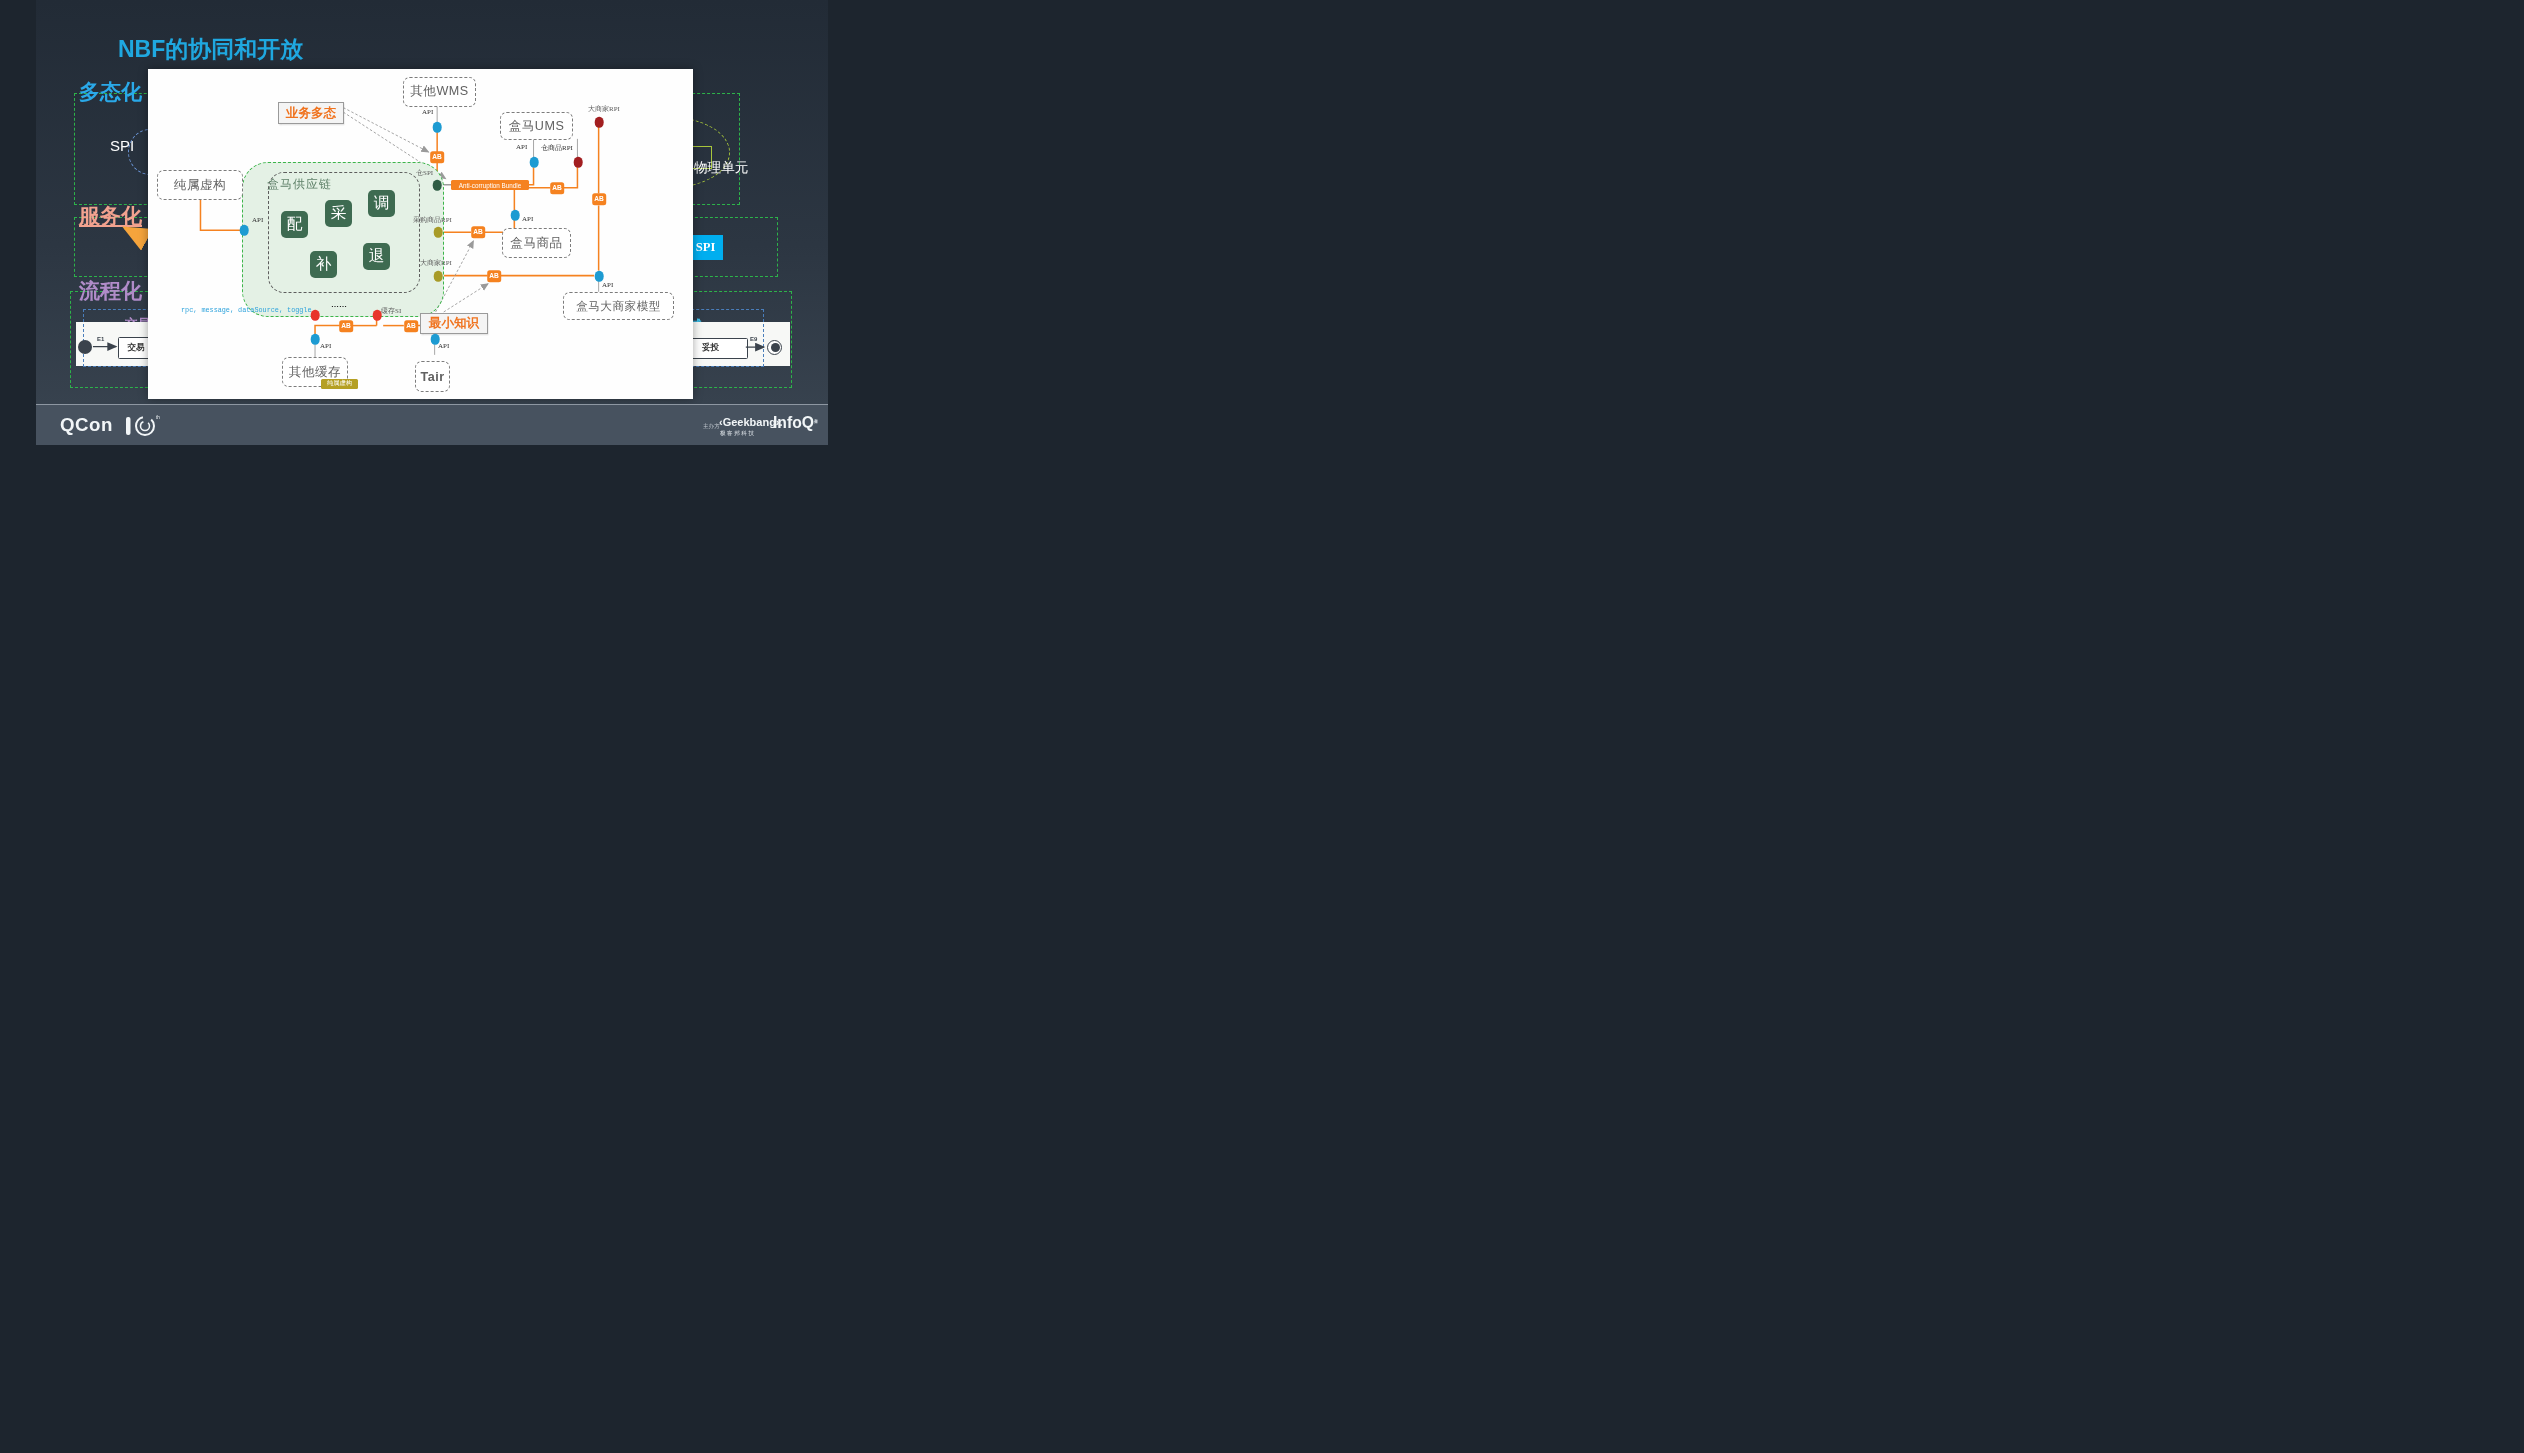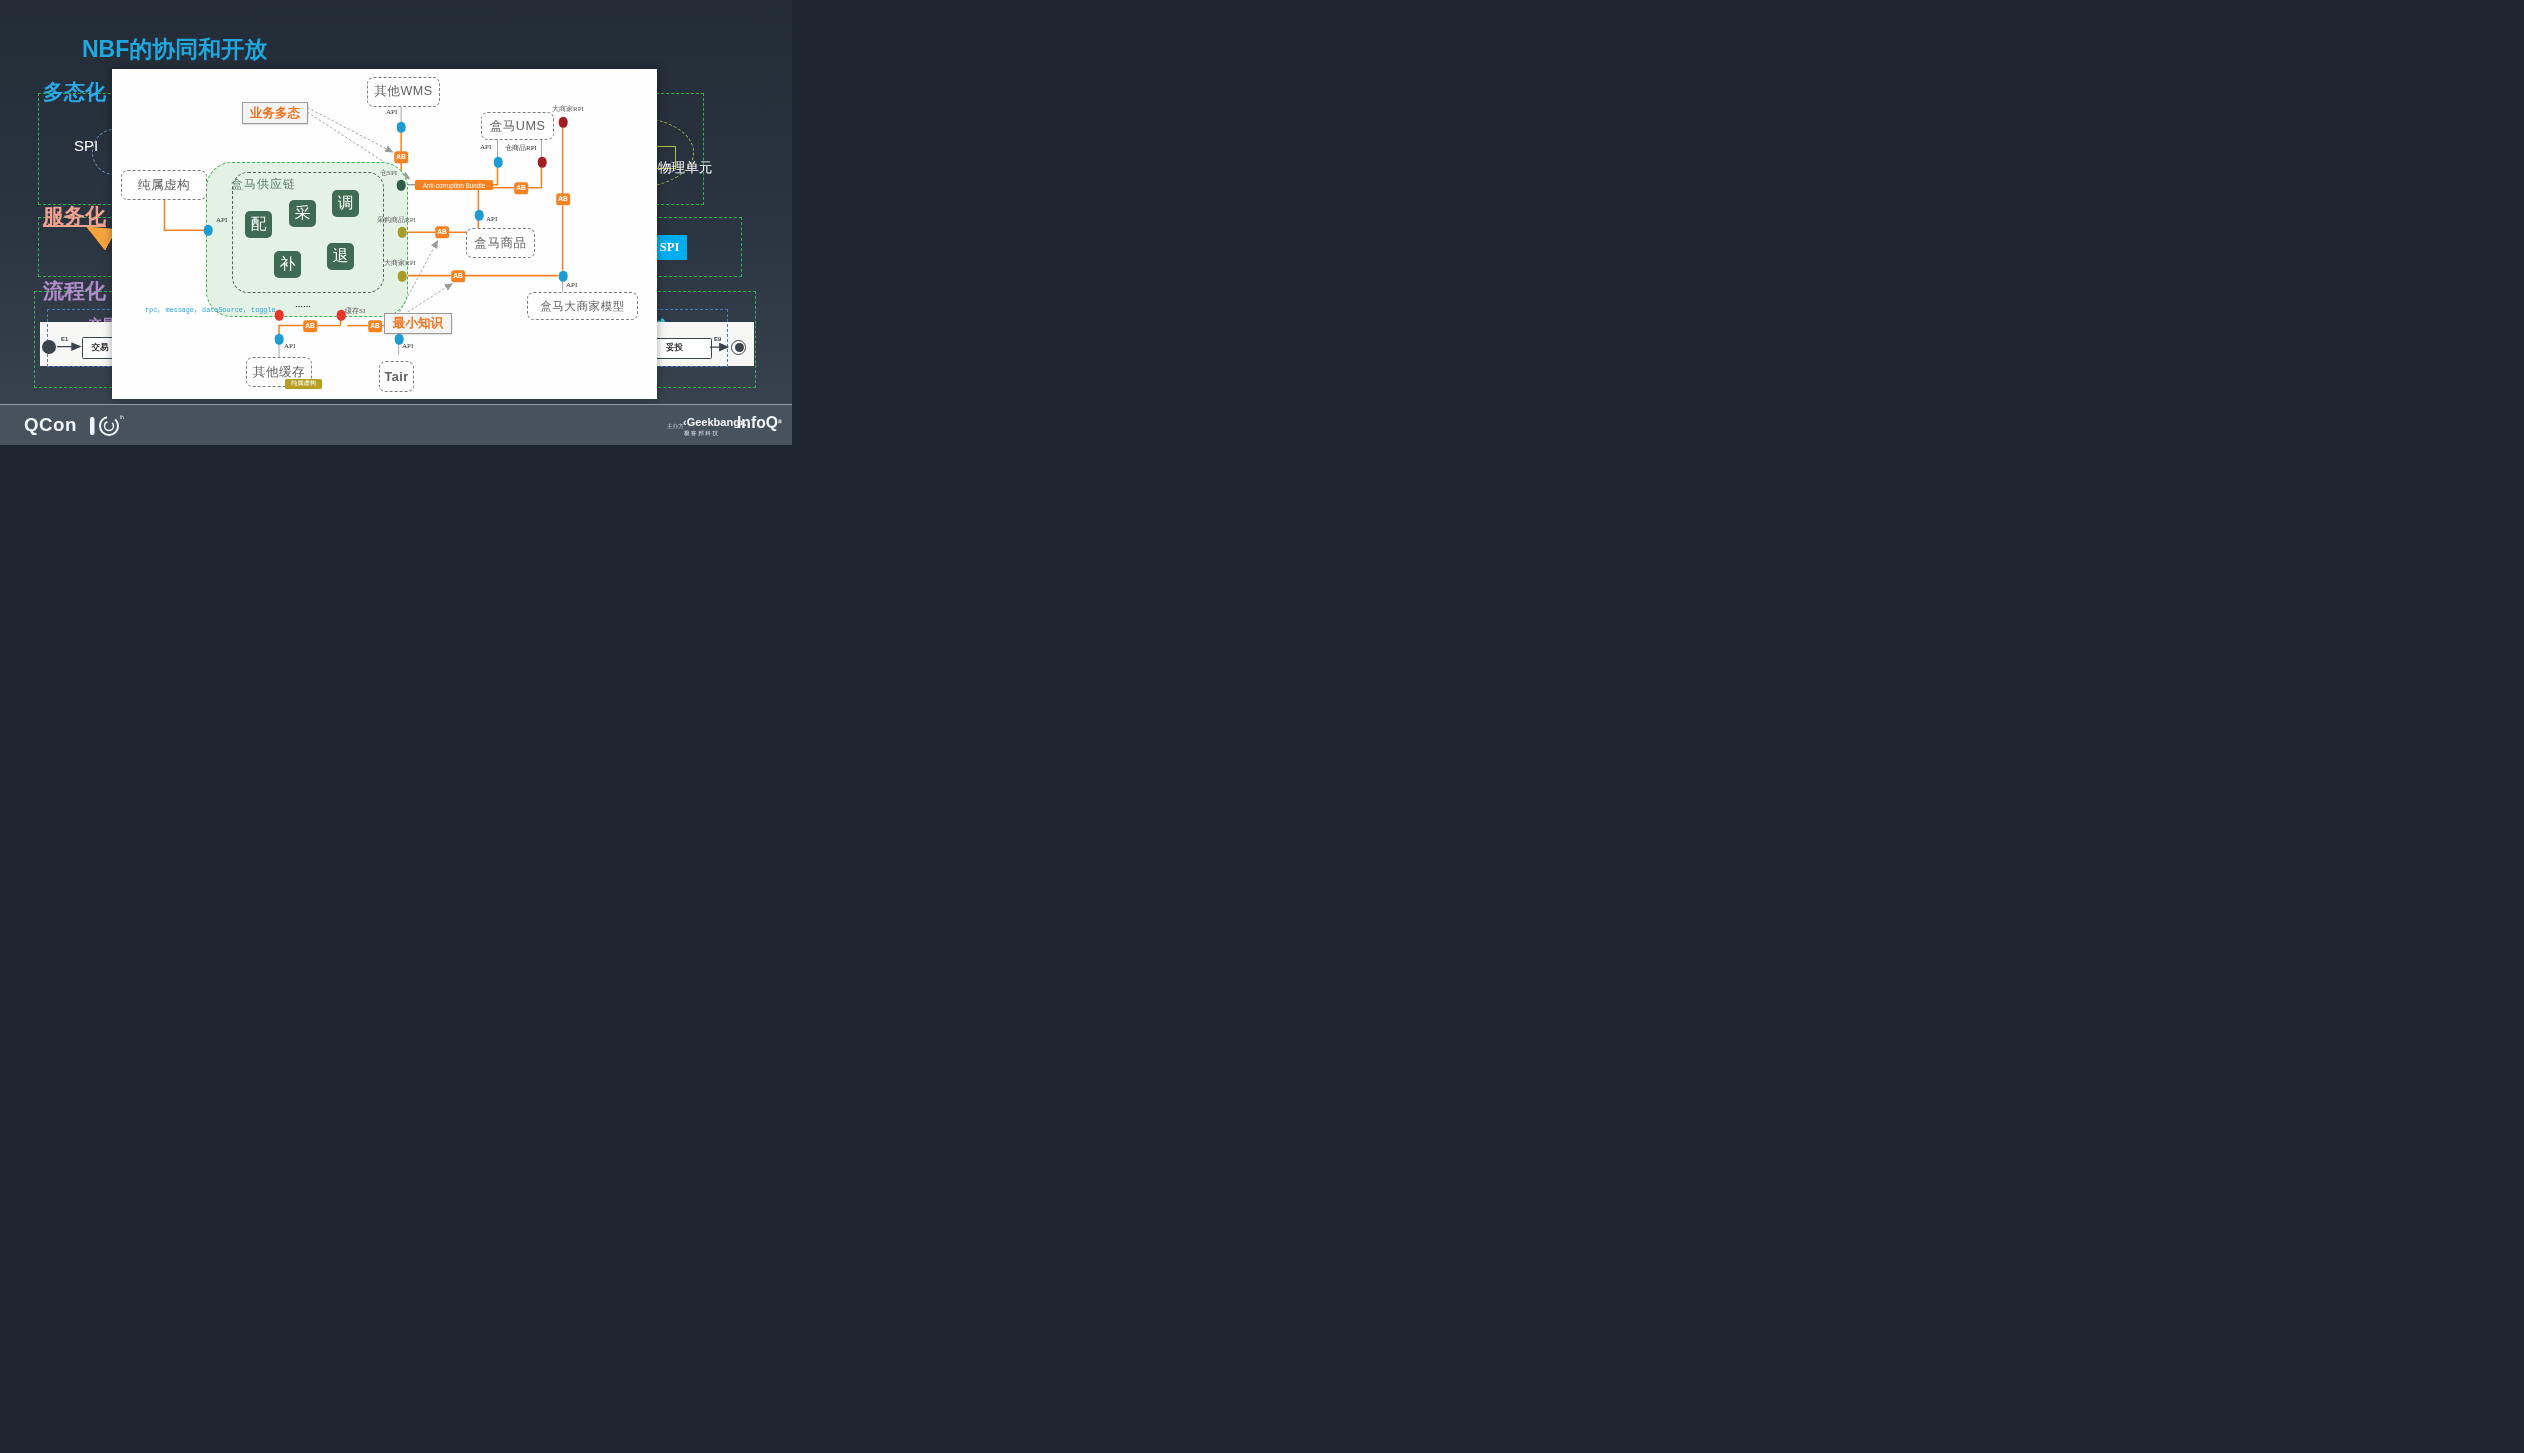--- a/index.html
+++ b/index.html
@@ -1,18 +1,18 @@
 <!DOCTYPE html>
 <html style="font-size:8px"><head>
 <meta charset="utf-8">
 <style>
   html,body{margin:0;padding:0;background:#1d252e;}
   #stage{position:relative;width:792px;height:445px;overflow:hidden;
          font-family:"Liberation Sans",sans-serif;
-         background:linear-gradient(180deg,#222b36 0%,#2c3642 55%,#3a4551 100%);}
+         background:linear-gradient(180deg,#222b36 0%,#2c3642 55%,#3a4551 100%);margin-left:36px;}
   .abs{position:absolute;}
   
   .sec-box{position:absolute;border:1.5px dashed #2DB34A;z-index:1;}
   .slide-label{position:absolute;z-index:1;font-weight:bold;white-space:nowrap;}
   .bpmn-strip{position:absolute;background:#f7f8f6;z-index:1;}
   .bpmn-task{position:absolute;background:#fff;border:1.5px solid #3b434c;border-radius:1.5px;
              display:flex;align-items:center;justify-content:center;font-weight:bold;
              color:#333;font-size:8.6px;z-index:2;}
   .bpmn-ev{position:absolute;border-radius:50%;z-index:2;}
   .bpmn-lbl{position:absolute;font-size:6px;font-weight:bold;color:#3b434c;z-index:2;}
@@ -148,21 +148,21 @@
         <line x1="387" y1="76" x2="556" y2="164" marker-end="url(#mGray)"></line>
         <line x1="387" y1="85" x2="590" y2="217" marker-end="url(#mGray)"></line>
         <line x1="570" y1="481" x2="645" y2="340" marker-end="url(#mGray)"></line>
         <line x1="586" y1="481" x2="674" y2="425" marker-end="url(#mGray)"></line>
       </g>
     </svg>
 
     <div class="dbox" style="left:255px;top:7.6px;width:71px;height:28px;">
       <span>其他WMS</span>
       </div>
-    <div class="dbox" style="left:369px;top:43px;width:71px;height:26px;">
+    <div class="dbox" style="left:352px;top:43px;width:71px;height:26px;">
       <span>盒马UMS</span>
       </div>
     <div class="dbox" style="left:9px;top:101px;width:84px;height:28px;">
       <span>纯属虚构</span>
       </div>
     <div class="dbox" style="left:354px;top:159px;width:67px;height:28px;">
       <span>盒马商品</span>
       </div>
     <div class="dbox" style="left:415px;top:223px;width:109px;height:26px;font-size:11.6px;">
       <span>盒马大商家模型</span>

